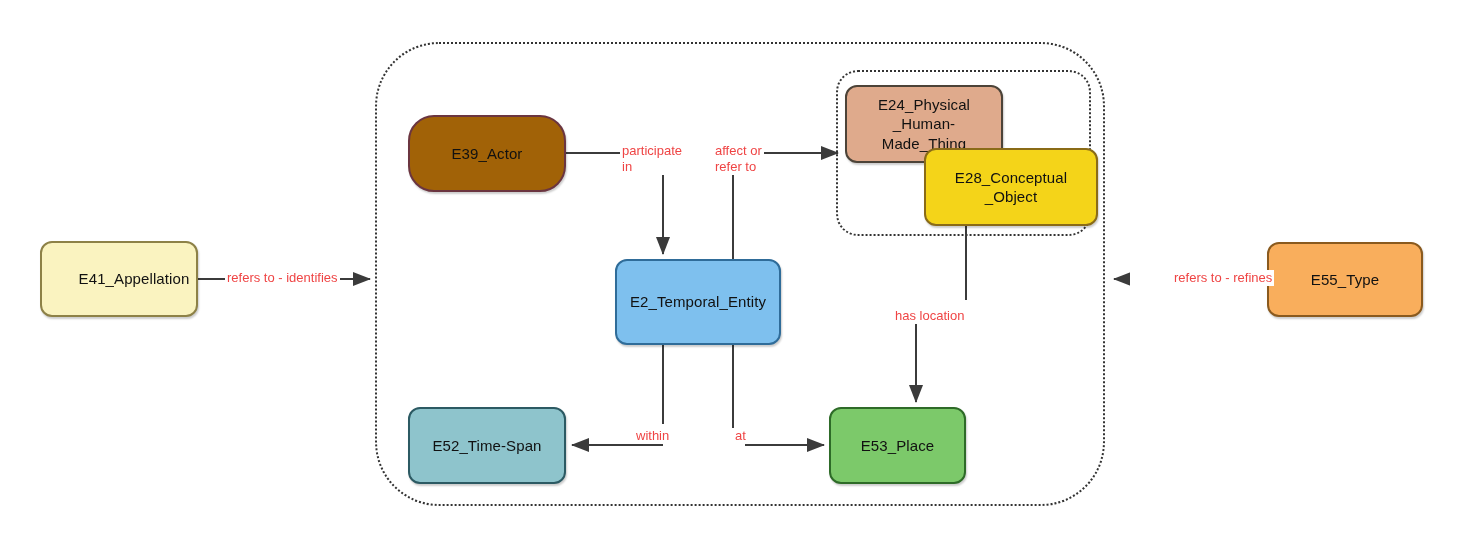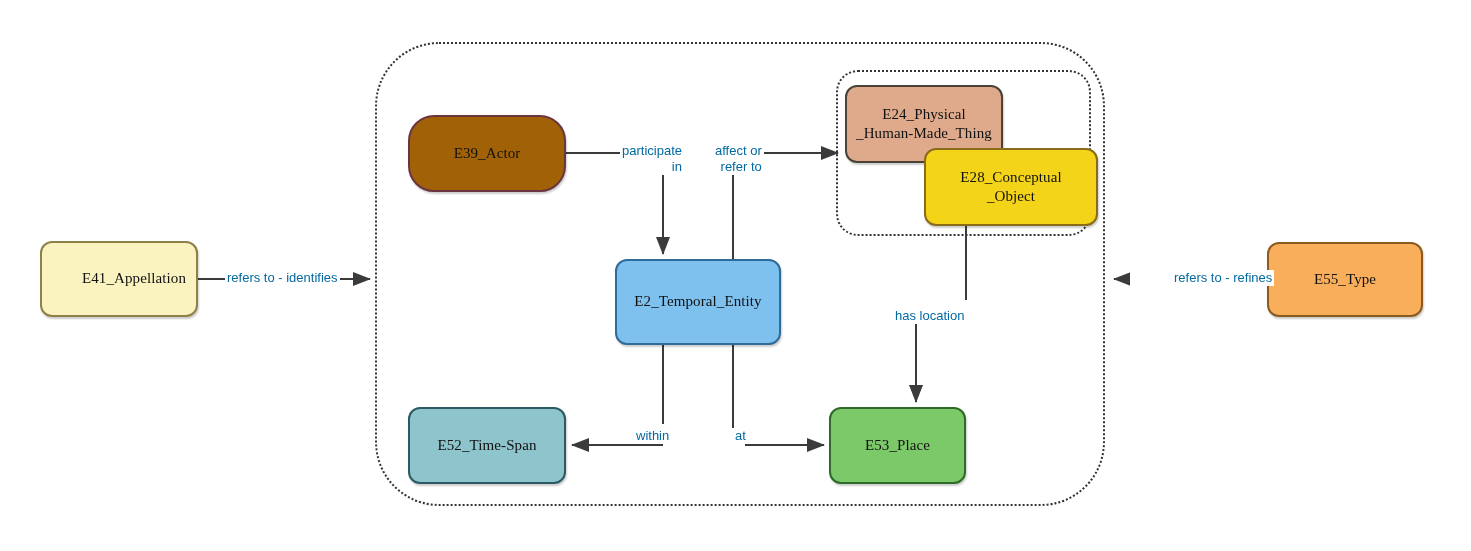--- a/index.html
+++ b/index.html
@@ -37,28 +37,27 @@
     font-size: 15px;
     line-height: 1.28;
     color: #111111;
     letter-spacing: 0.1px;
     padding: 2px 6px;
     box-shadow: 1px 2px 2px rgba(0,0,0,0.20);
   }
   .node span {
     display: block;
     white-space: pre-line;
-    font-family: Liberation Serif, serif;
   }
   .edge-label {
     position: absolute;
     font-size: 13px;
-    color: #0369a1;
+    color: #ef4444;
     line-height: 1.22;
-    text-align: right;
+    text-align: left;
     white-space: pre-line;
     background: #ffffff;
     padding: 0 2px;
   }
   .dashed-group {
     position: absolute;
     box-sizing: border-box;
     border: 2px dotted #333333;
     background: transparent;
   }

